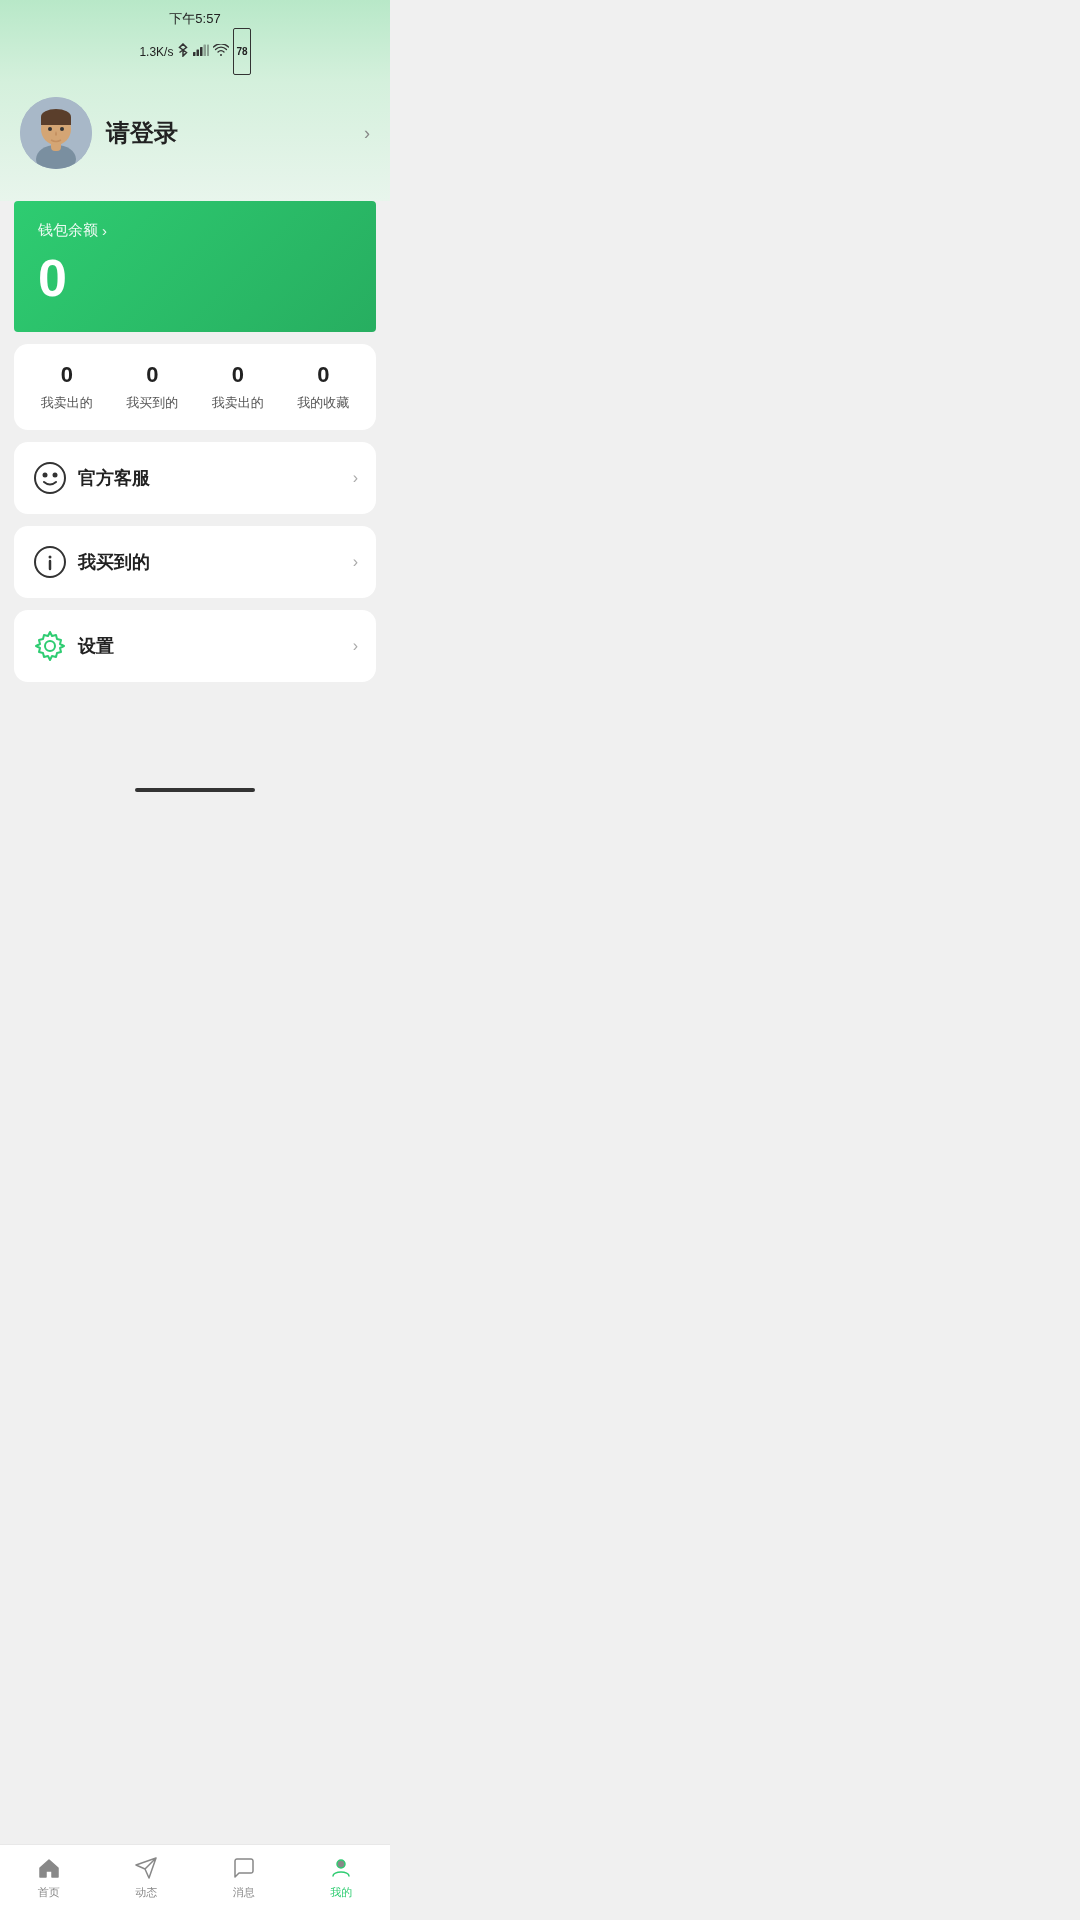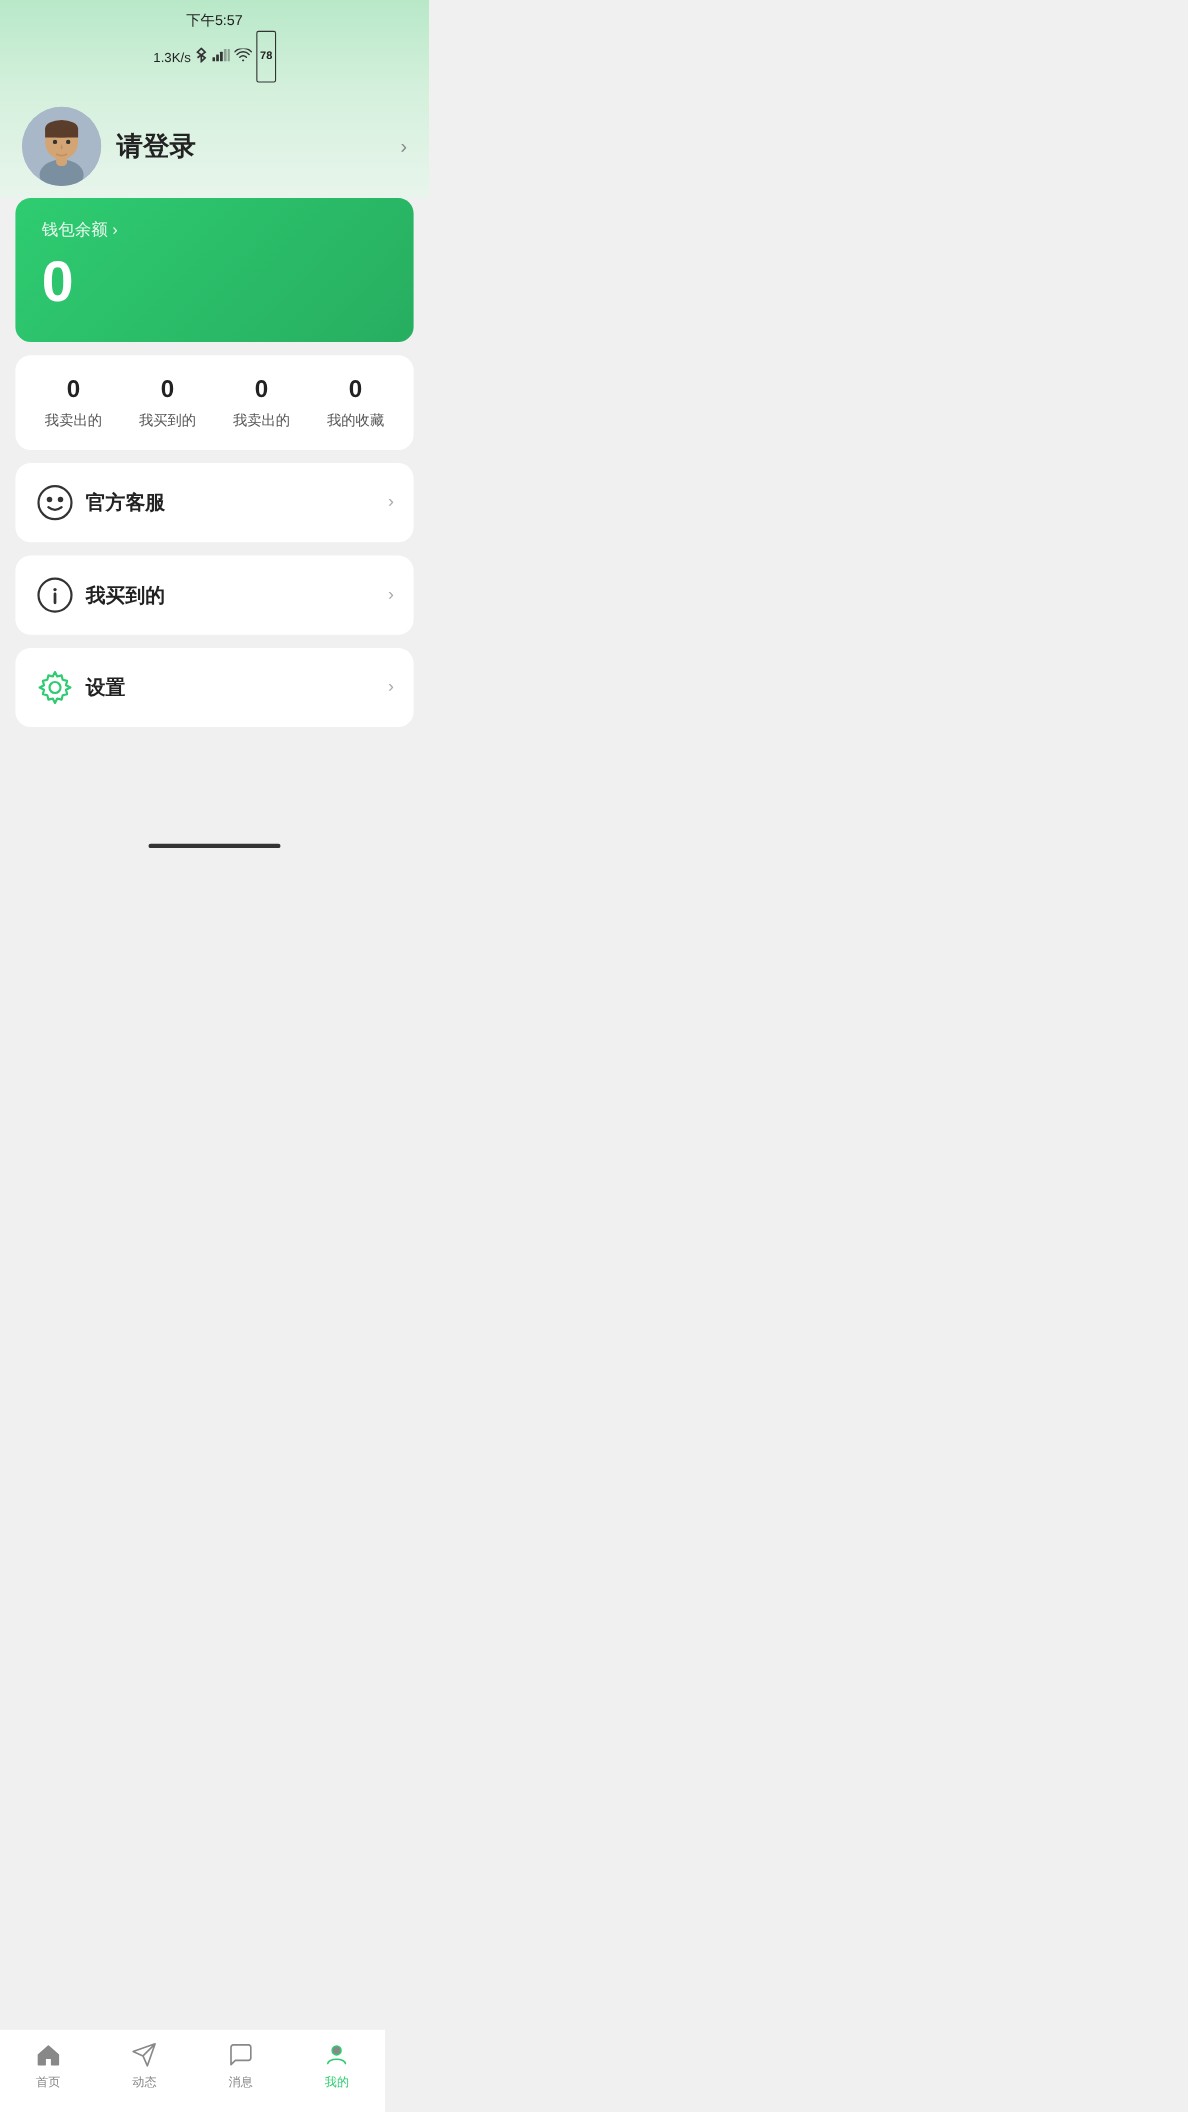--- a/index.html
+++ b/index.html
@@ -38,21 +38,21 @@
       border: 1.5px solid #333;
       border-radius: 2px;
       padding: 17px 2px;
       font-size: 10px;
       font-weight: 600;
     }
 
     
     .header-area {
       background: linear-gradient(to bottom, #d4f0dc, #e8f5ec);
-      padding: 16px 20px 11px;
+      padding: 16px 20px 32px;
     }
 
     .profile-row {
       display: flex;
       align-items: center;
       justify-content: space-between;
     }
 
     .profile-left {
       display: flex;
@@ -84,21 +84,21 @@
 
     
     .main-content {
       background: #f0f0f0;
       padding: 0 14px 14px;
     }
 
     
     .wallet-card {
       background: linear-gradient(135deg, #2ecc71, #27ae60);
-      border-radius: 14px;
+      border-radius: 4px;
       padding: 20px 24px 28px;
       margin-bottom: 12px;
     }
 
     .wallet-label {
       display: flex;
       align-items: center;
       gap: 4px;
       color: rgba(255,255,255,0.9);
       font-size: 15px;
@@ -174,21 +174,21 @@
     .menu-chevron {
       font-size: 16px;
       color: #aaa;
     }
 
     
     .bottom-nav {
       position: fixed;
       bottom: 0;
       left: 0;
-      width: 350px;
+      width: 390px;
       background: #fff;
       display: flex;
       justify-content: space-around;
       align-items: center;
       padding: 10px 0 20px;
       border-top: 1px solid #e8e8e8;
     }
 
     .nav-item {
       display: flex;

